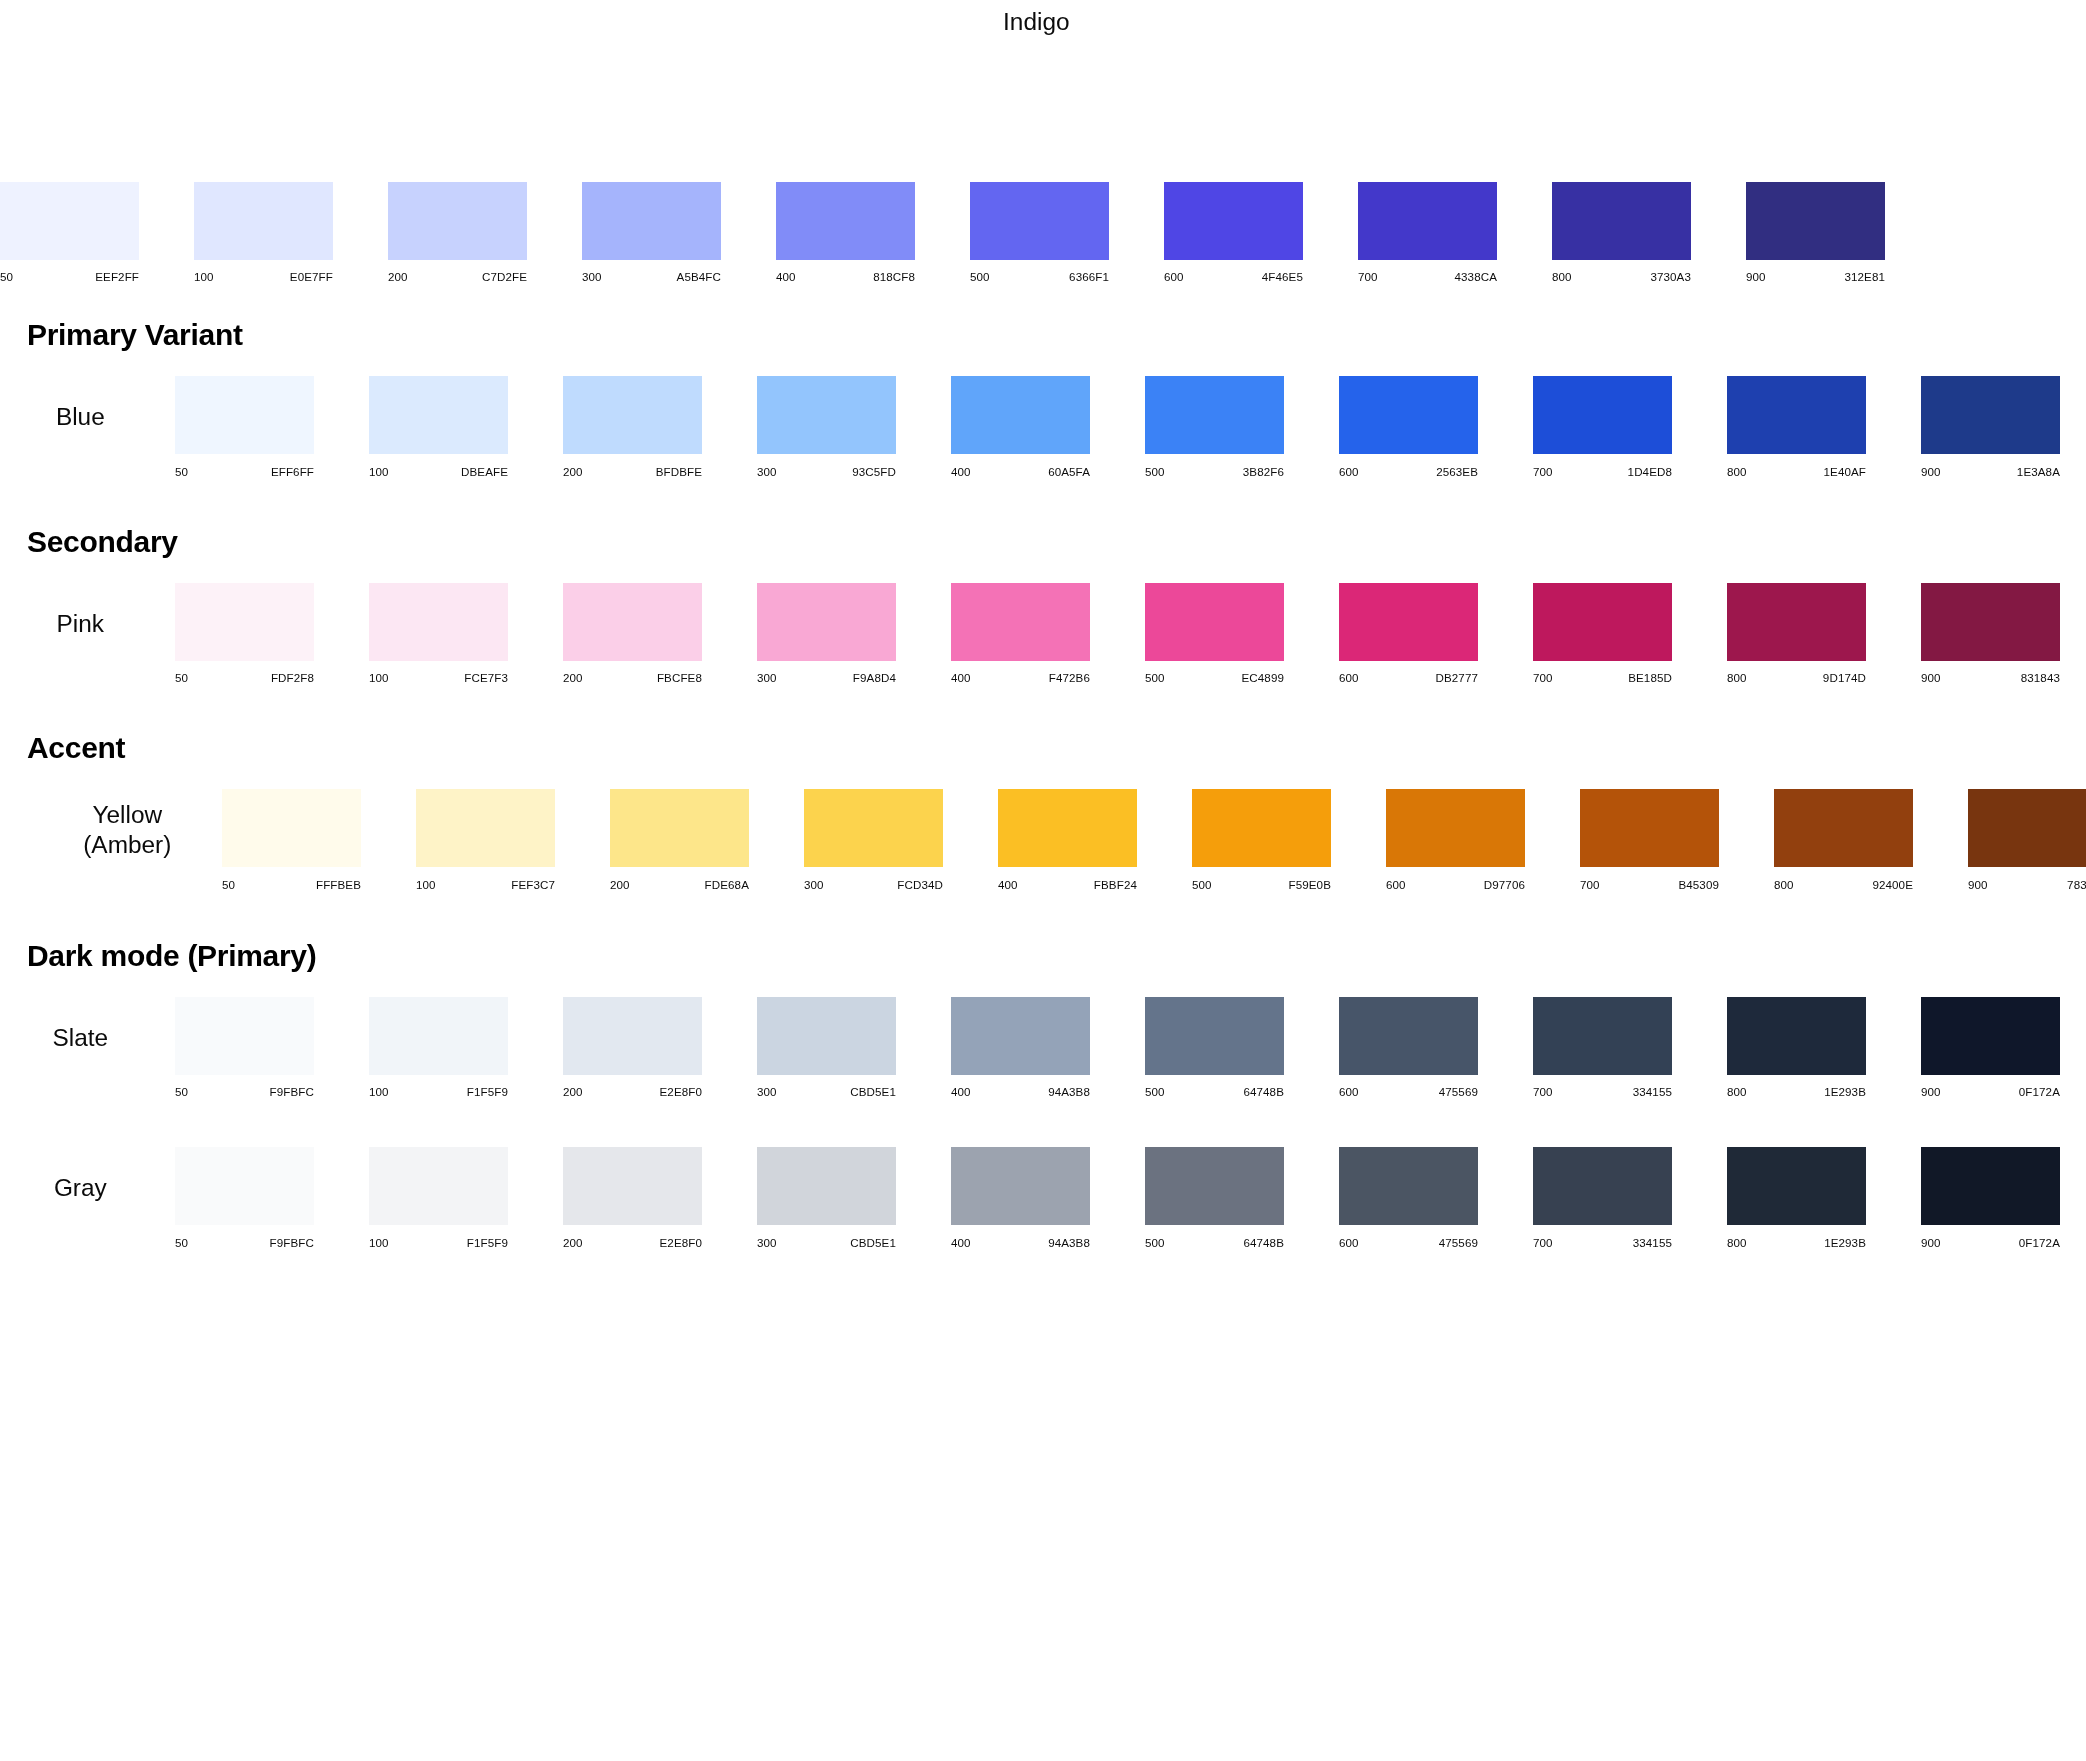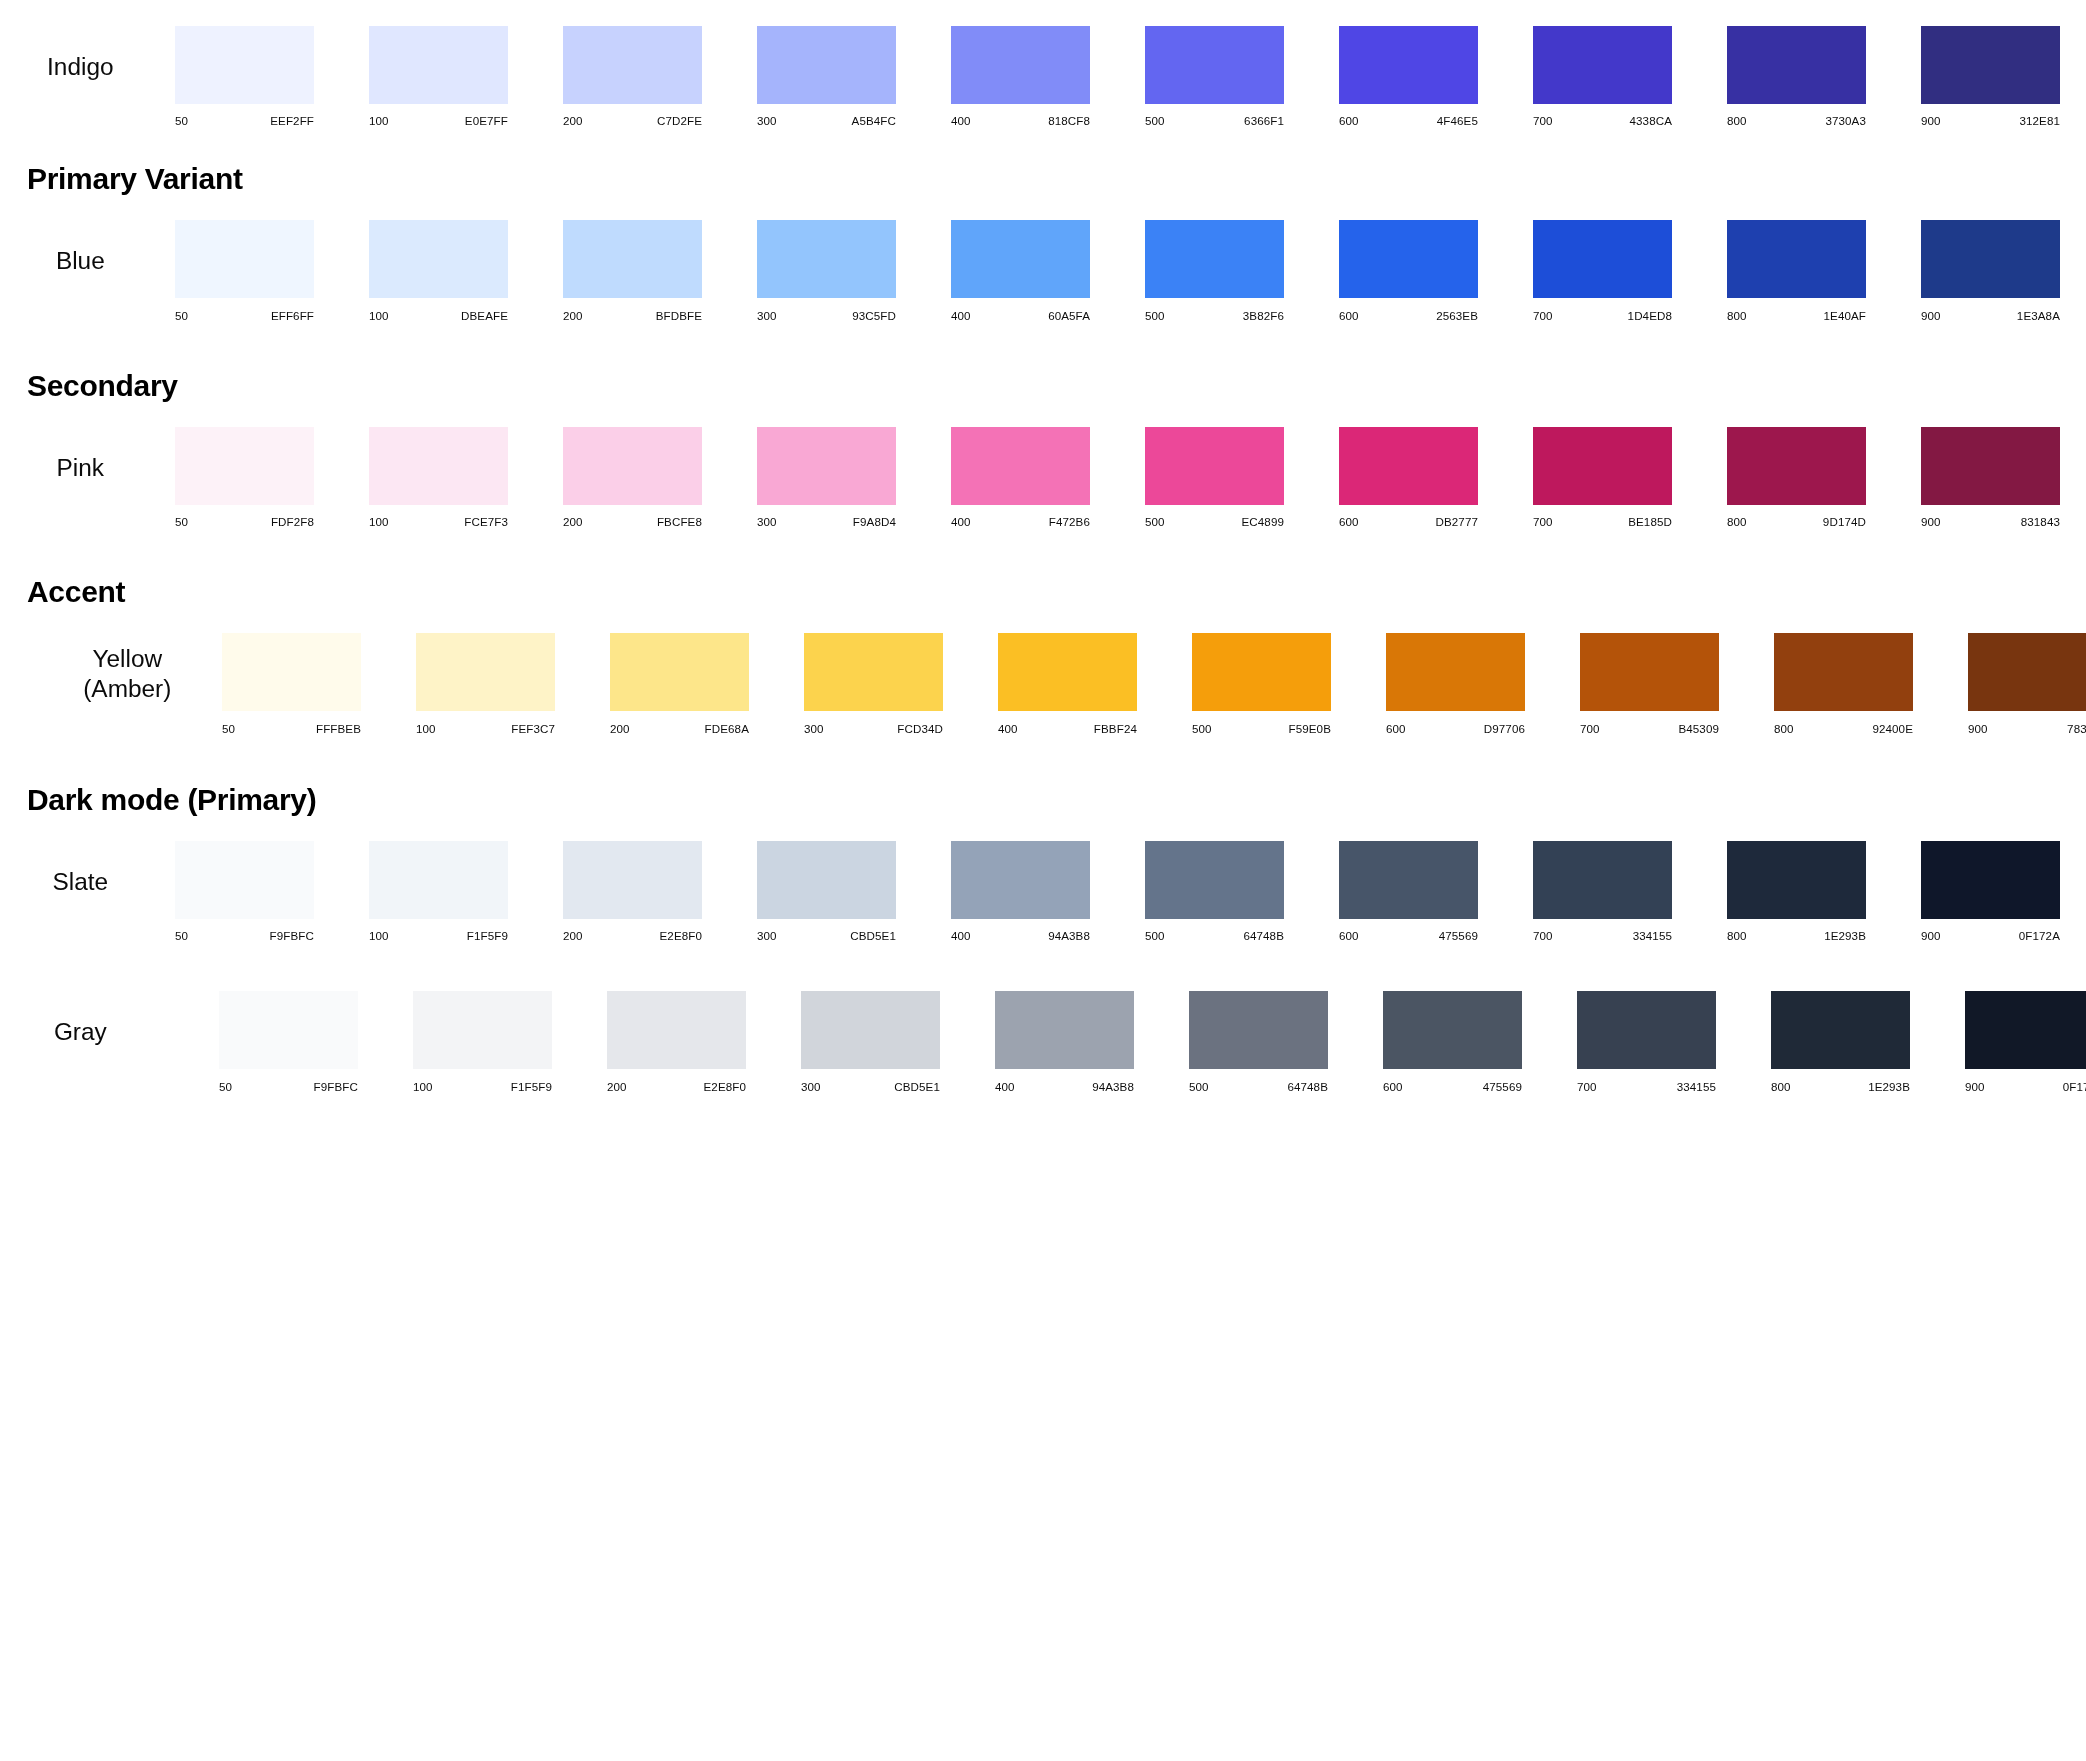--- a/index.html
+++ b/index.html
@@ -97,21 +97,21 @@
 
   .swatch-step { text-align: left; }
   .swatch-hex  { text-align: right; }
 </style>
 </head>
 <body>
 
 <div class="palette-sheet">
   <div id="sections-root">
       <div class="section" style="margin-top: 15.5px;">
-        <div class="ramp-row" style="margin-top: 25.5px;">
+        <div class="ramp-row" style="margin-top: 25.5px; flex-direction: column;">
           <div class="ramp-name">Indigo</div>
           <div class="ramp-swatches">
             <div class="swatch-cell">
               <div class="swatch-chip" style="background-color: rgb(238, 242, 255);"></div>
               <div class="swatch-meta">
                 <span class="swatch-step">50</span>
                 <span class="swatch-hex">EEF2FF</span>
               </div>
             </div>
             <div class="swatch-cell">
@@ -486,21 +486,21 @@
               <div class="swatch-chip" style="background-color: rgb(15, 23, 42);"></div>
               <div class="swatch-meta">
                 <span class="swatch-step">900</span>
                 <span class="swatch-hex">0F172A</span>
               </div>
             </div>
           </div>
         </div>
       </div>
       <div class="section" style="margin-top: 49px;">
-        <div class="ramp-row" style="margin-top: 25.5px; gap: 44px;">
+        <div class="ramp-row" style="margin-top: 25.5px;">
           <div class="ramp-name">Gray</div>
           <div class="ramp-swatches">
             <div class="swatch-cell">
               <div class="swatch-chip" style="background-color: rgb(249, 250, 251);"></div>
               <div class="swatch-meta">
                 <span class="swatch-step">50</span>
                 <span class="swatch-hex">F9FBFC</span>
               </div>
             </div>
             <div class="swatch-cell">

